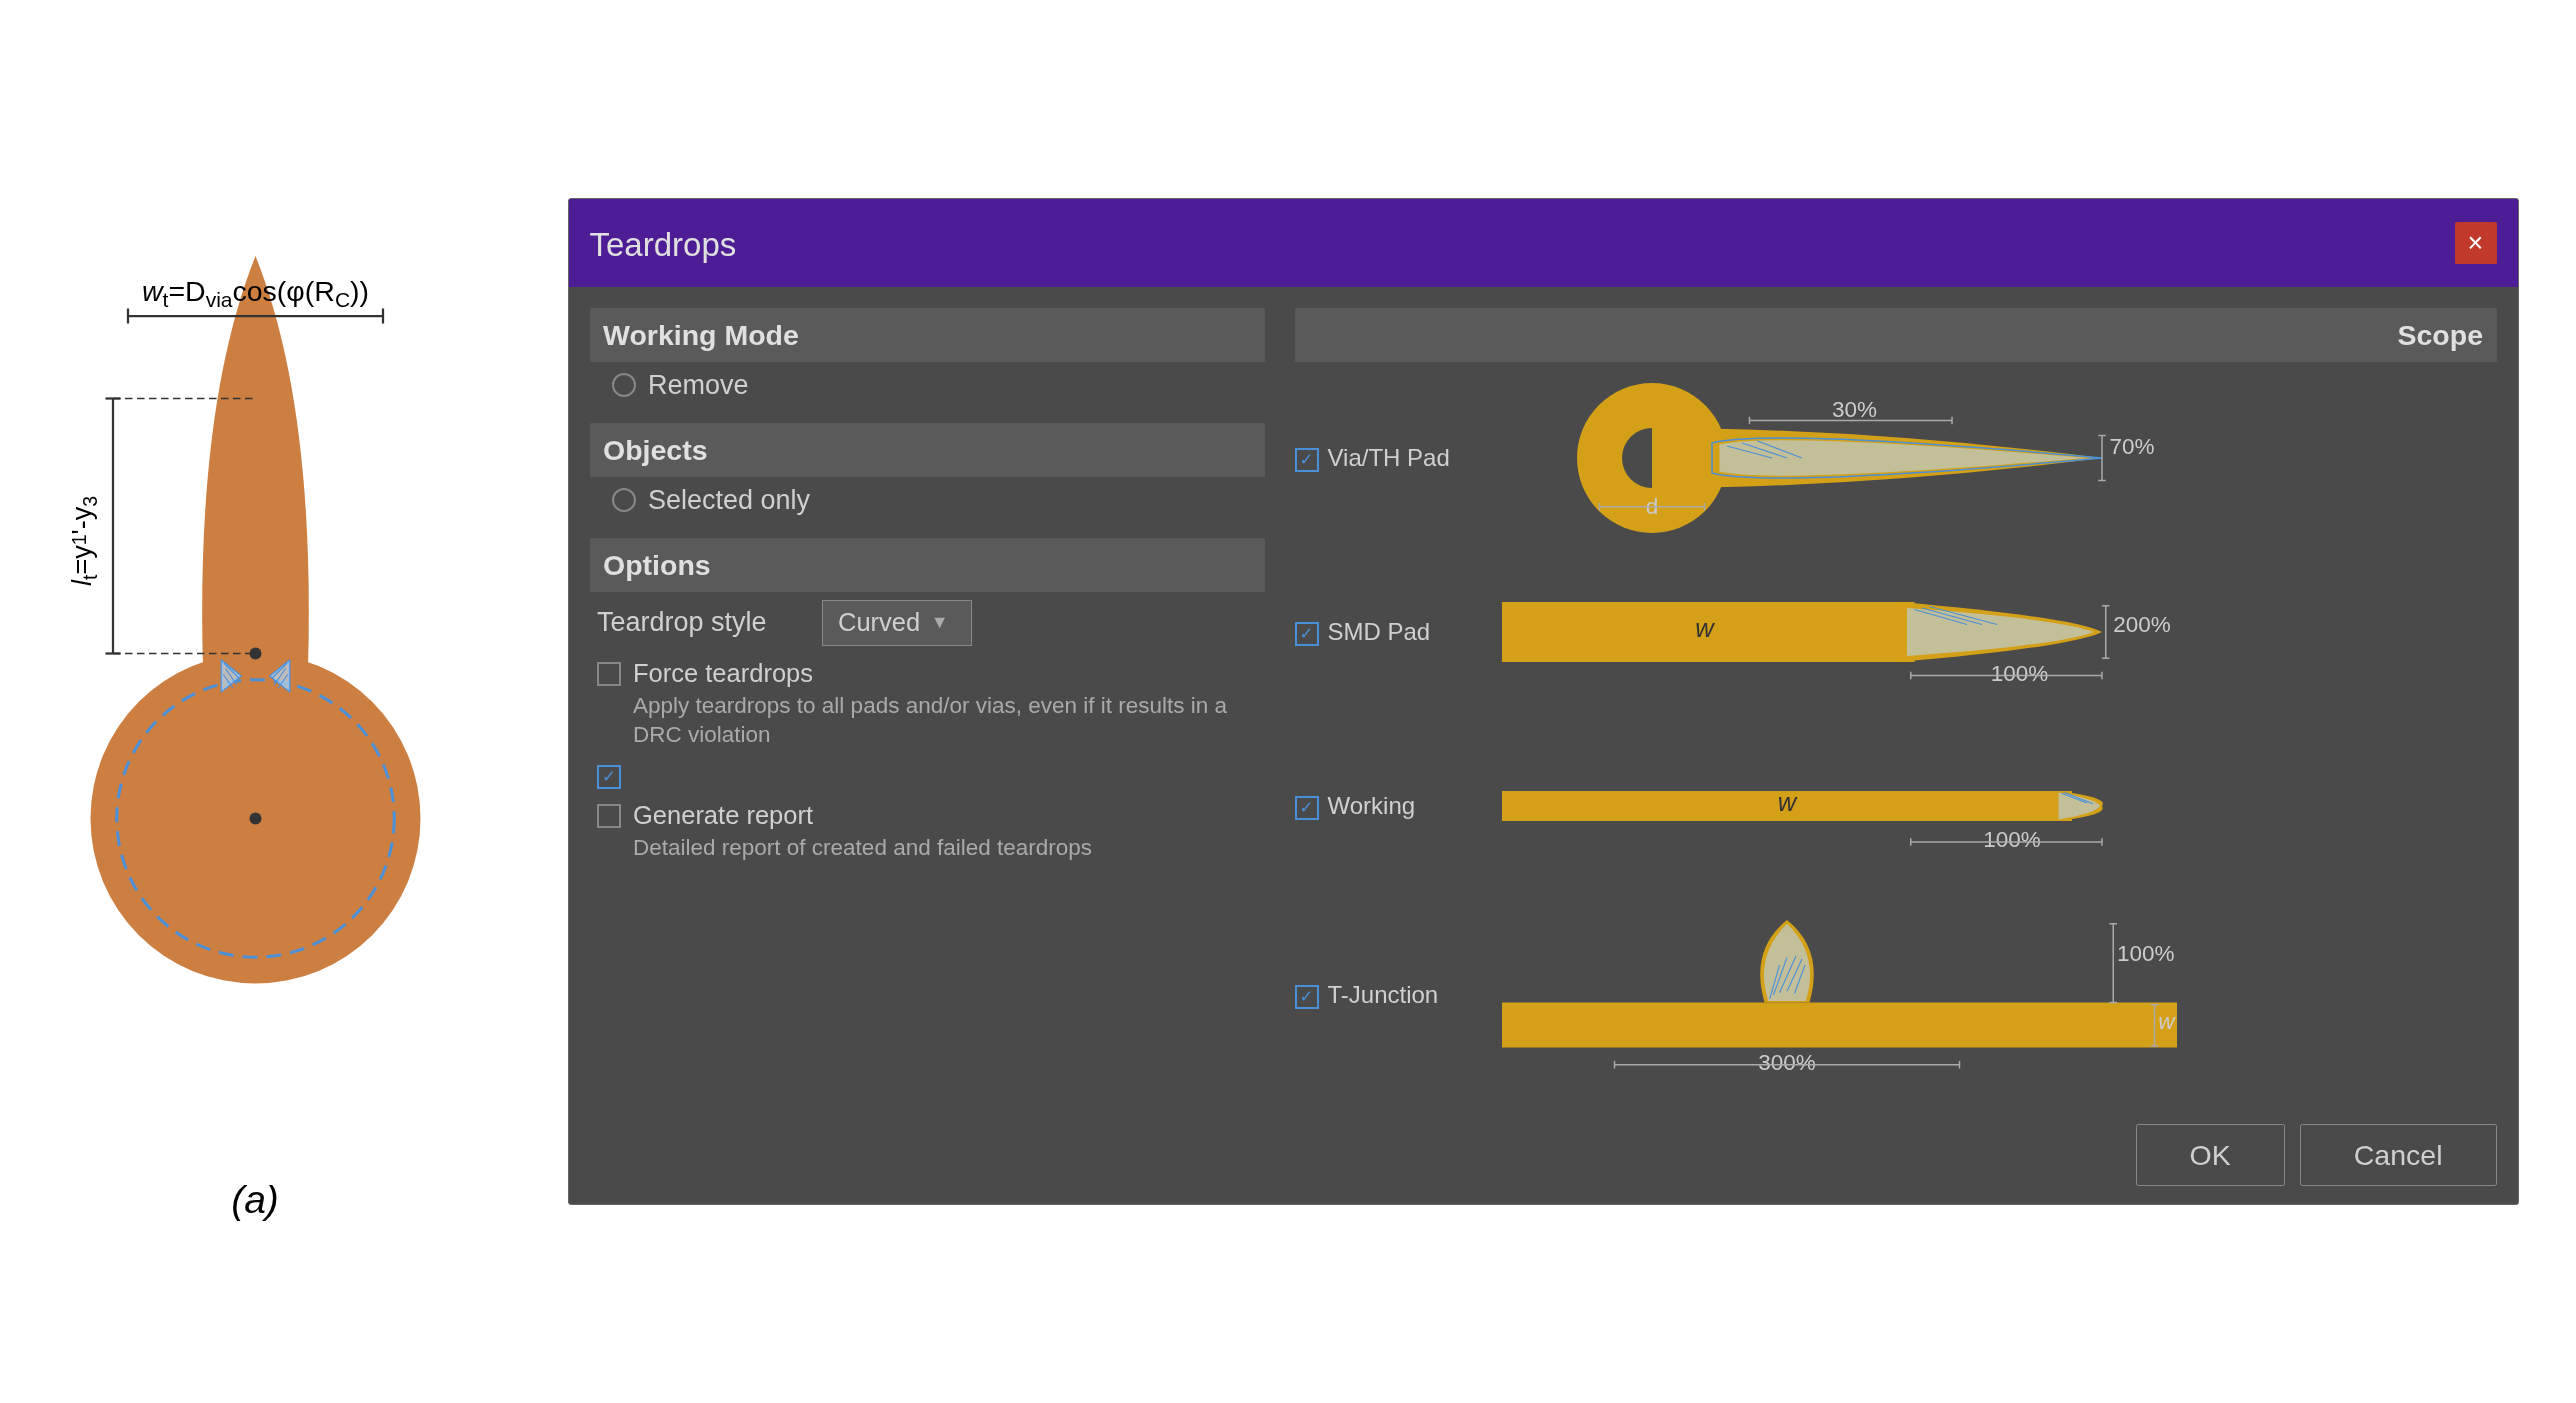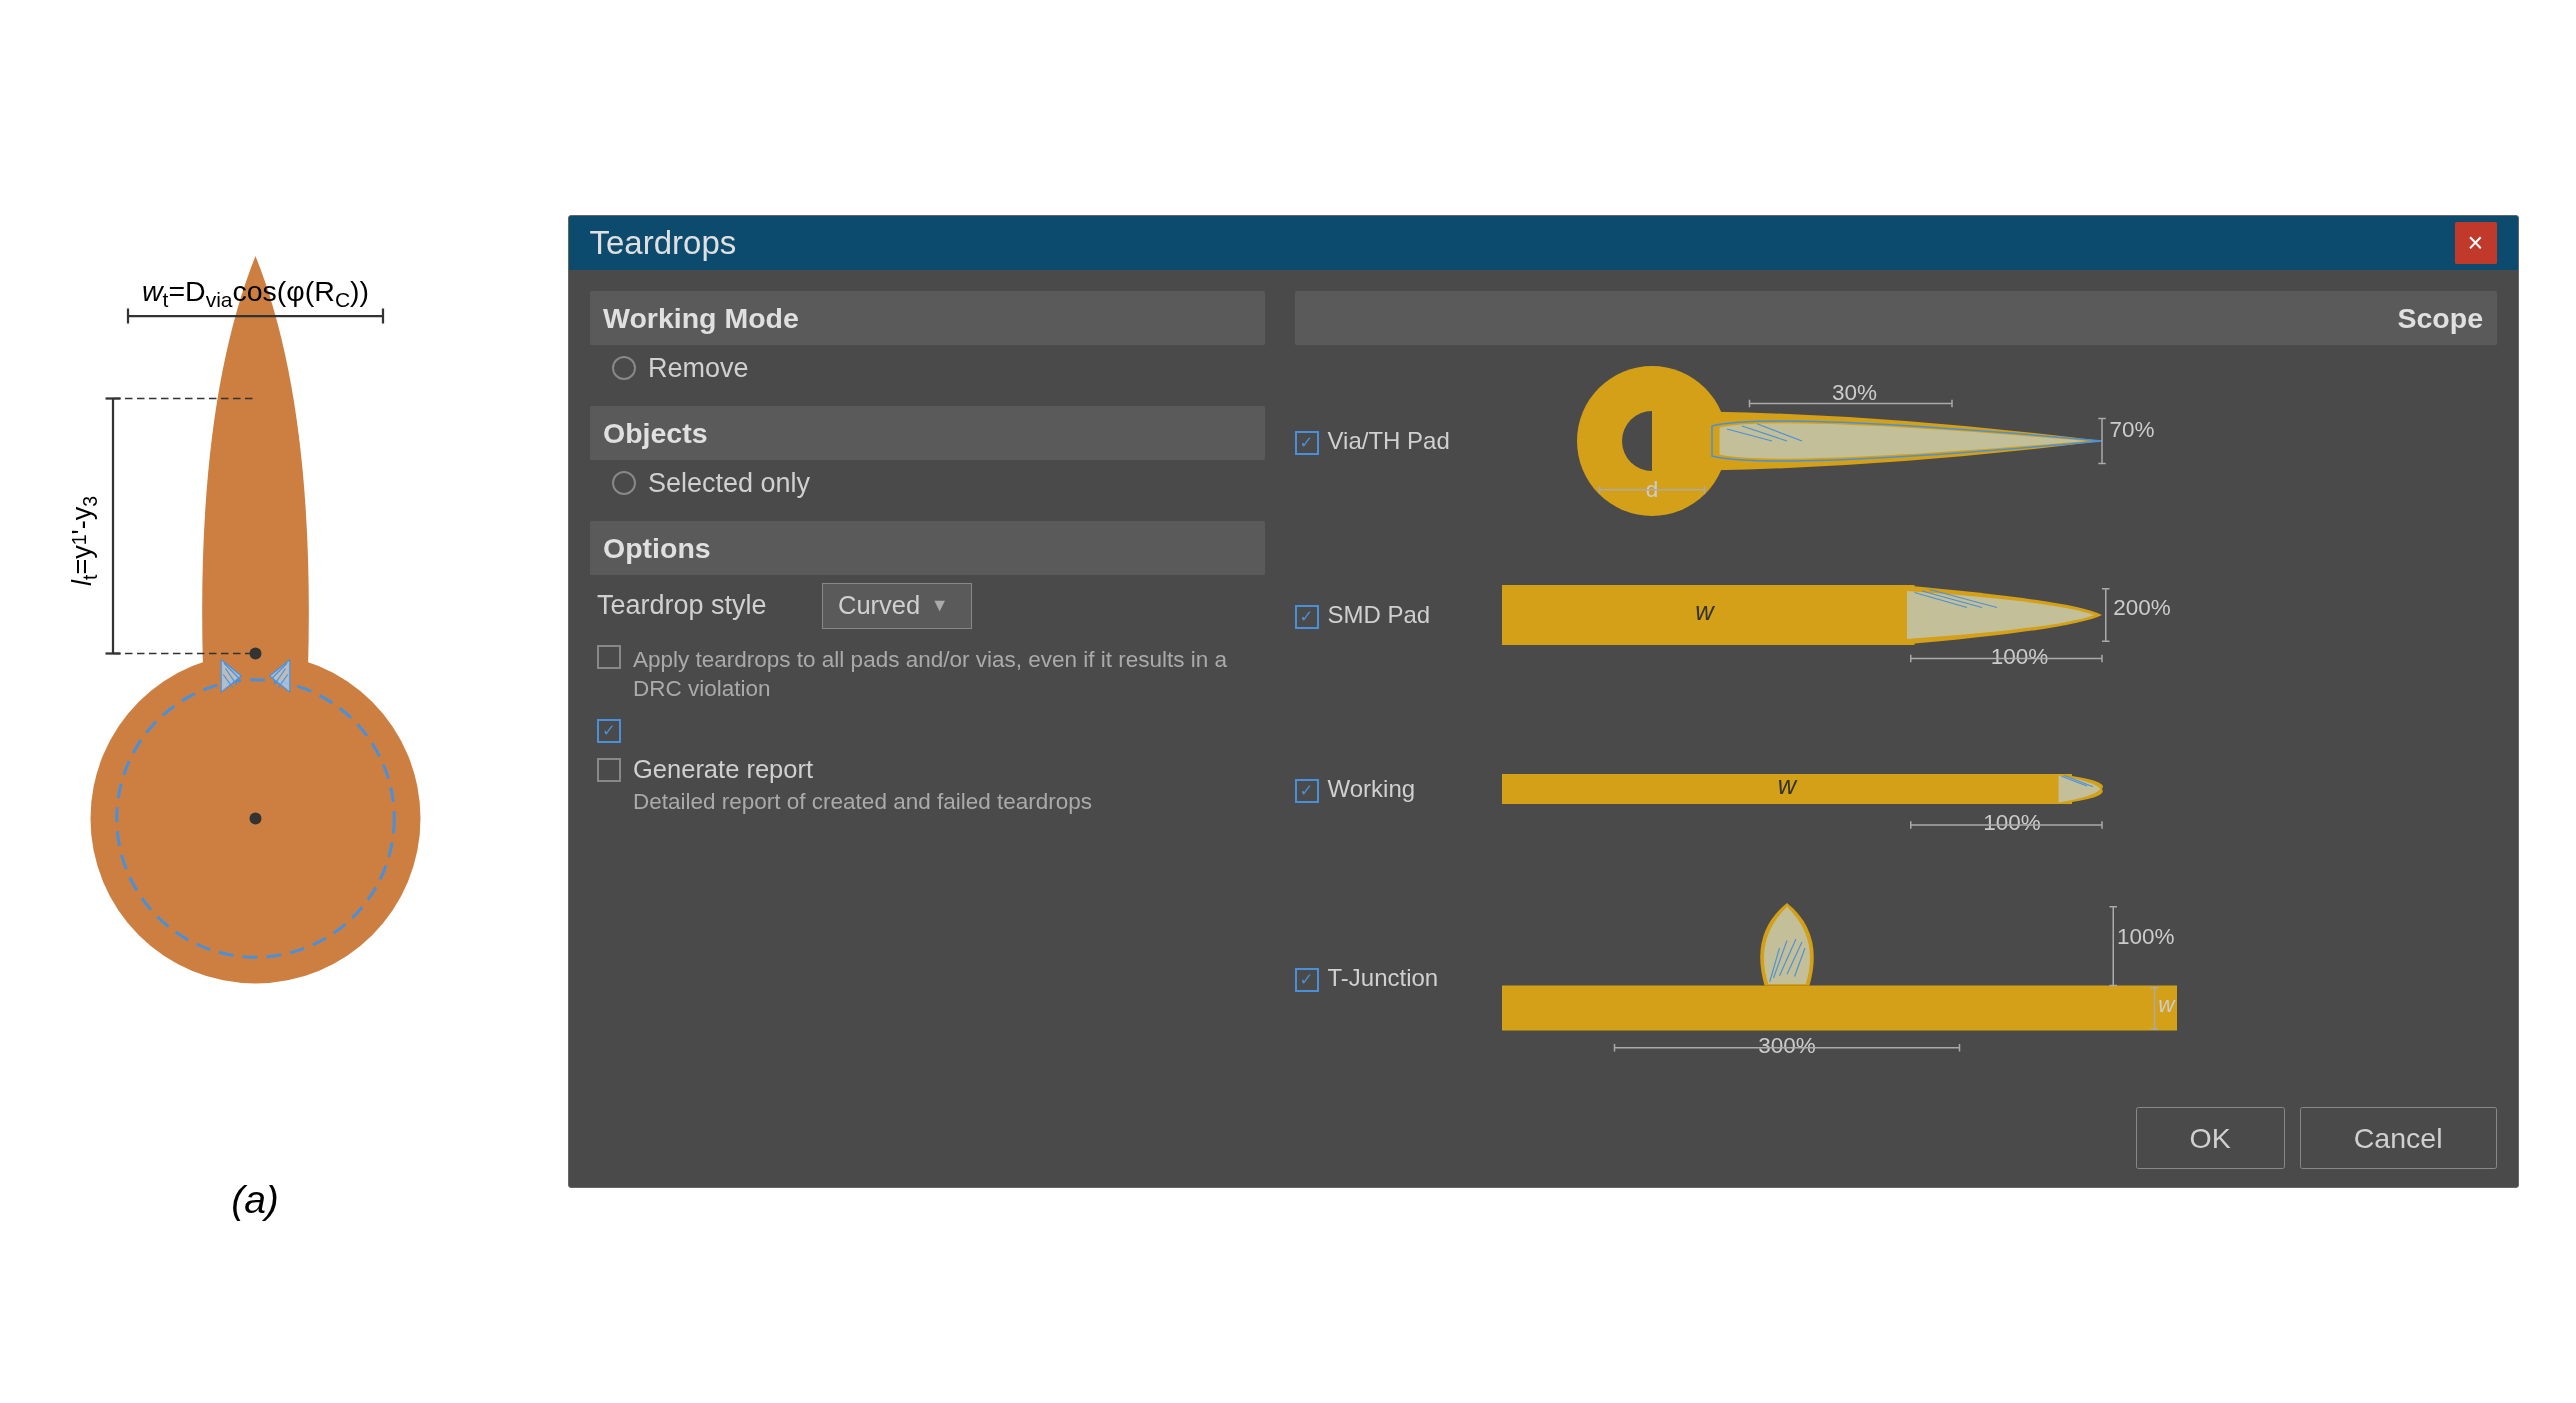--- a/index.html
+++ b/index.html
@@ -60,24 +60,24 @@
 
     .dialog {
       width: 1951px;
       background: #4a4a4a;
       border: 1.5px solid #666;
       border-radius: 3px;
       overflow: hidden;
     }
 
     .dialog-titlebar {
-      background: #0c4a6e;
-      padding: 6px 21px;
-      display: flex;
-      align-items: center;
+      background: #4c1d95;
+      padding: 23px 21px;
+      display: flex;
+      align-items: flex-end;
       justify-content: space-between;
     }
 
     .dialog-title {
       color: #e0e0e0;
       font-size: 33px;
       font-weight: normal;
     }
 
     .close-btn {
@@ -382,20 +382,21 @@
             <span class="options-label">Teardrop style</span>
             <div class="dropdown">
               <span>Curved</span>
               <span class="dropdown-arrow">▼</span>
             </div>
           </div>
 
           <div class="checkbox-item">
             <div class="checkbox-box"></div>
             <div>
+              <div class="checkbox-text">Force teardrops</div>
               <div class="checkbox-desc">Apply teardrops to all pads and/or vias, even if it results in a DRC violation</div>
             </div>
           </div>
 
           <div class="checkbox-item">
             <div class="checkbox-box checked"></div>
             <div>
             </div>
           </div>
 

